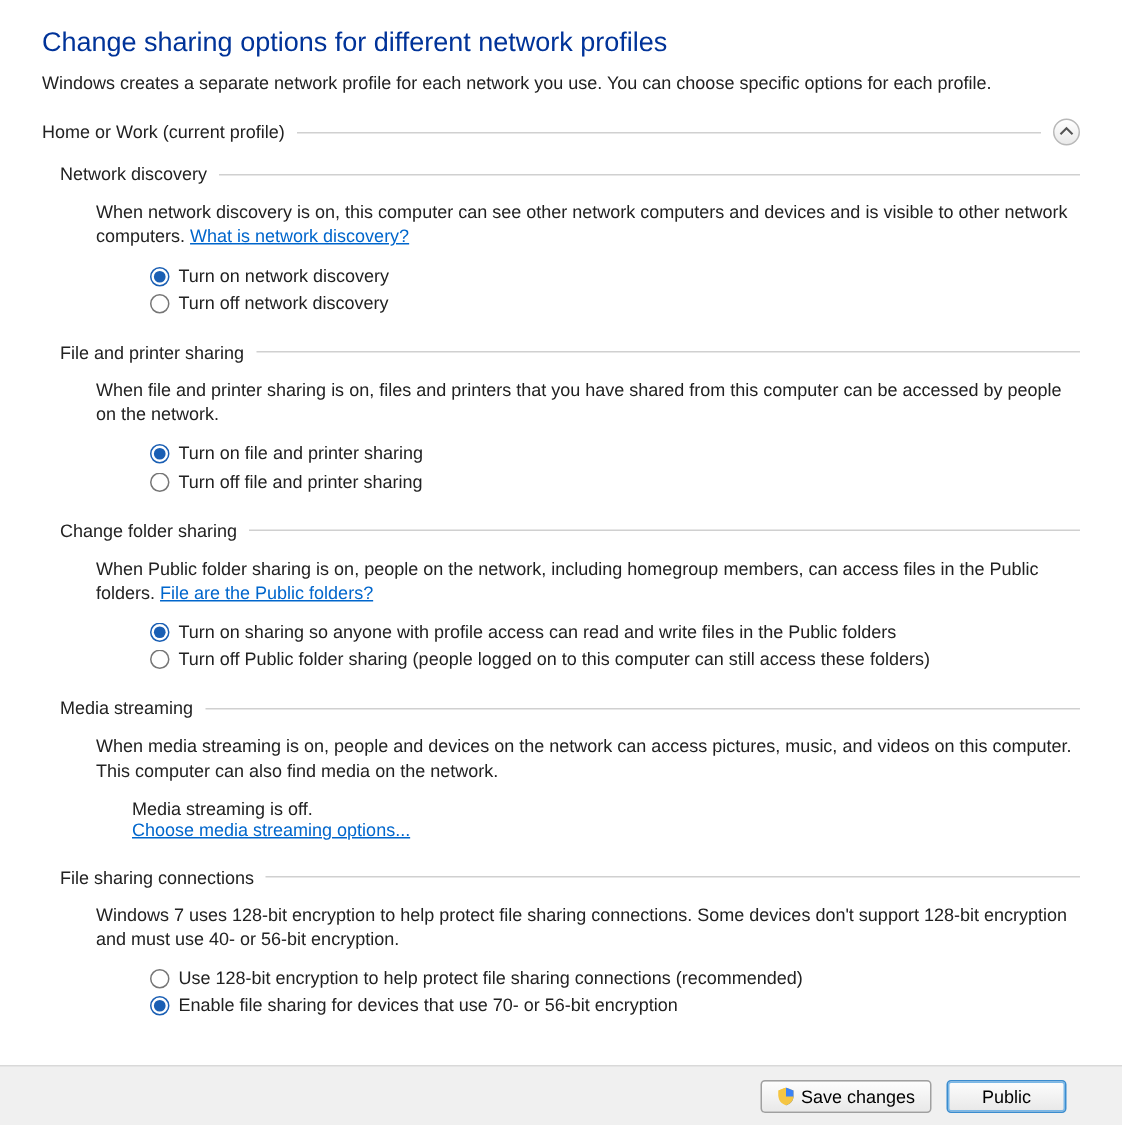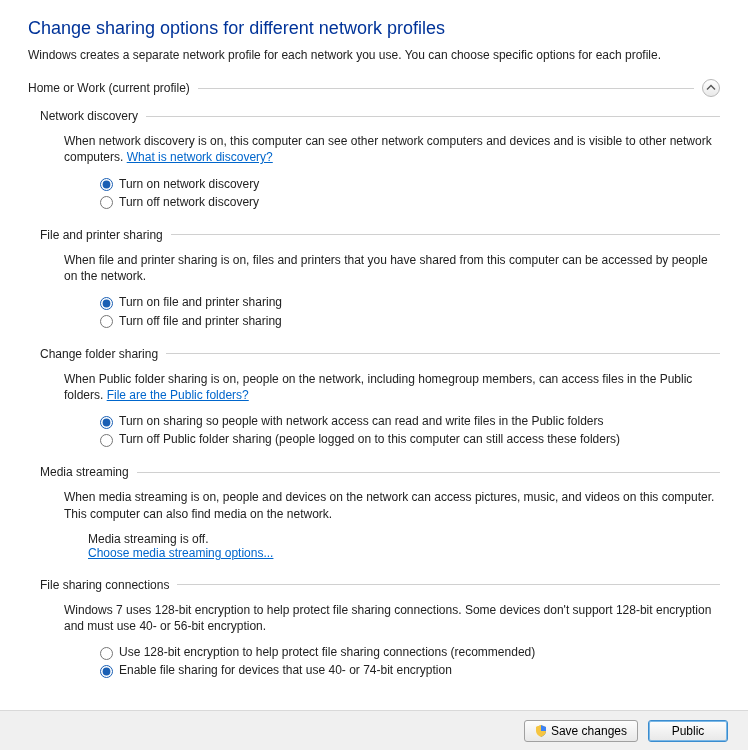--- a/index.html
+++ b/index.html
@@ -76,21 +76,21 @@
   .link {
     color: #0066cc;
     text-decoration: underline;
     cursor: pointer;
   }
   .radios {
     margin-left: 24px;
   }
   .radio-row {
     display: flex;
-    align-items: center;
+    align-items: flex-start;
     margin-bottom: 2px;
     cursor: pointer;
     line-height: 1.35;
     padding-left: 12px;
   }
   .radio-row input {
     margin-right: 6px;
     margin-top: 2px;
     flex-shrink: 0;
     accent-color: #1a5fb4;
@@ -102,21 +102,21 @@
     position: absolute;
     left: 0;
     top: 710px;
     width: 748px;
     height: 40px;
     background: #f0f0f0;
     border-top: 1px solid #d9d9d9;
     display: flex;
     align-items: center;
     justify-content: flex-end;
-    padding-right: 20px;
+    padding-right: 37px;
     gap: 10px;
   }
   .btn {
     min-width: 80px;
     height: 22px;
     padding: 0 10px;
     font-size: 12px;
     font-family: inherit;
     background: linear-gradient(#fdfdfd,#e8e8e8);
     border: 1px solid #a0a0a0;
@@ -201,21 +201,21 @@
       <span class="section-title">Change folder sharing</span>
       <span class="rule"></span>
     </div>
     <div class="section-body">
       <p class="desc">
         <span>When Public folder sharing is on, people on the network, including homegroup members, can access files in the Public folders. </span><span class="link">File are the Public folders?</span>
       </p>
       <div class="radios">
         <label class="radio-row">
           <input type="radio" name="publicfolder" checked="" style="">
-          <span>Turn on sharing so people with network access can read and write files in the Public folders</span>
+          <span>Turn on sharing so anyone with profile access can read and write files in the Public folders</span>
         </label>
         <label class="radio-row">
           <input type="radio" name="publicfolder" style="">
           <span>Turn off Public folder sharing (people logged on to this computer can still access these folders)</span>
         </label>
       </div>
     </div>
   </div>
 
   <div class="section">
@@ -239,21 +239,21 @@
     </div>
     <div class="section-body">
       <p class="desc">Windows 7 uses 128-bit encryption to help protect file sharing connections. Some devices don't support 128-bit encryption and must use 40- or 56-bit encryption.</p>
       <div class="radios">
         <label class="radio-row">
           <input type="radio" name="encryption" style="">
           <span>Use 128-bit encryption to help protect file sharing connections (recommended)</span>
         </label>
         <label class="radio-row">
           <input type="radio" name="encryption" checked="" style="">
-          <span>Enable file sharing for devices that use 40- or 74-bit encryption</span>
+          <span>Enable file sharing for devices that use 70- or 56-bit encryption</span>
         </label>
       </div>
     </div>
   </div>
 </div>
 
 <div class="footer">
   <button class="btn">
     <span class="shield-icon">
       <svg viewBox="0 0 12 12">

